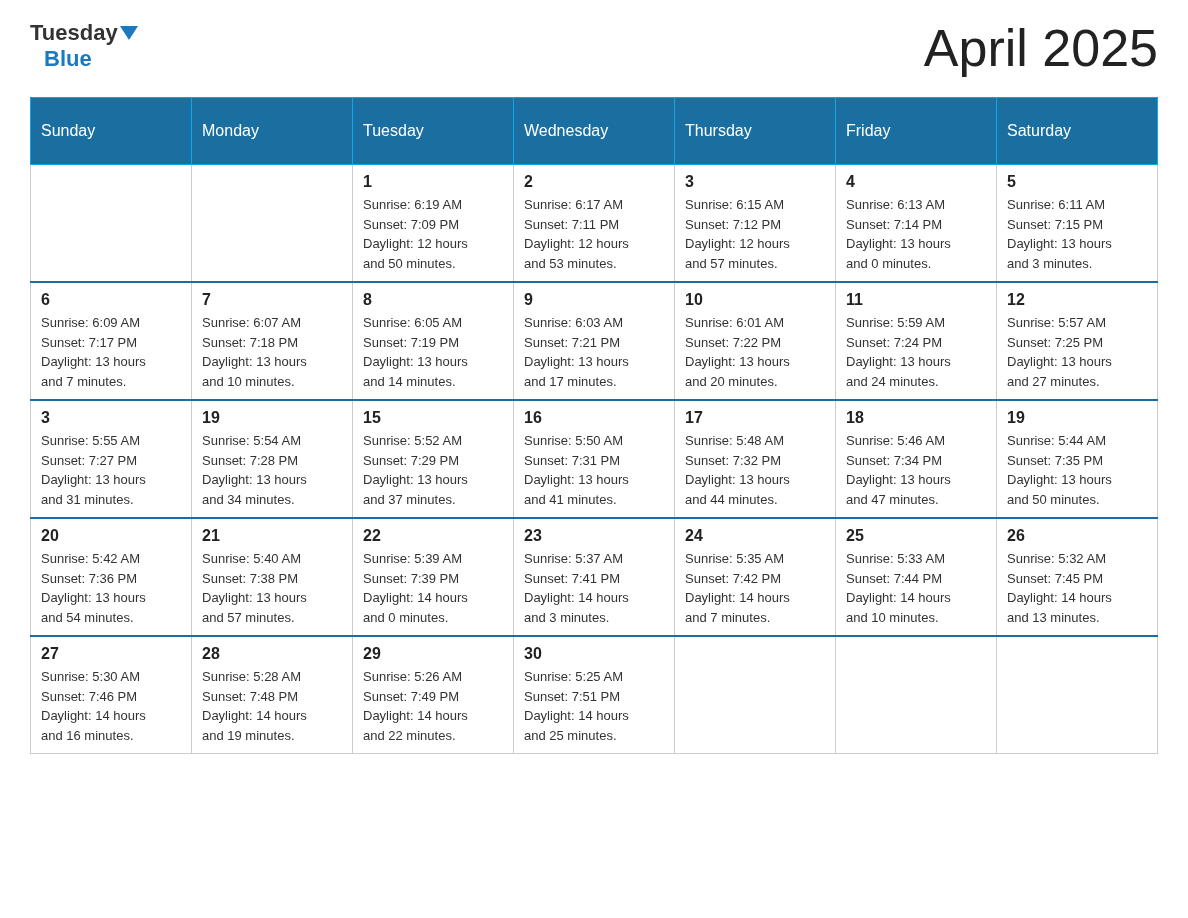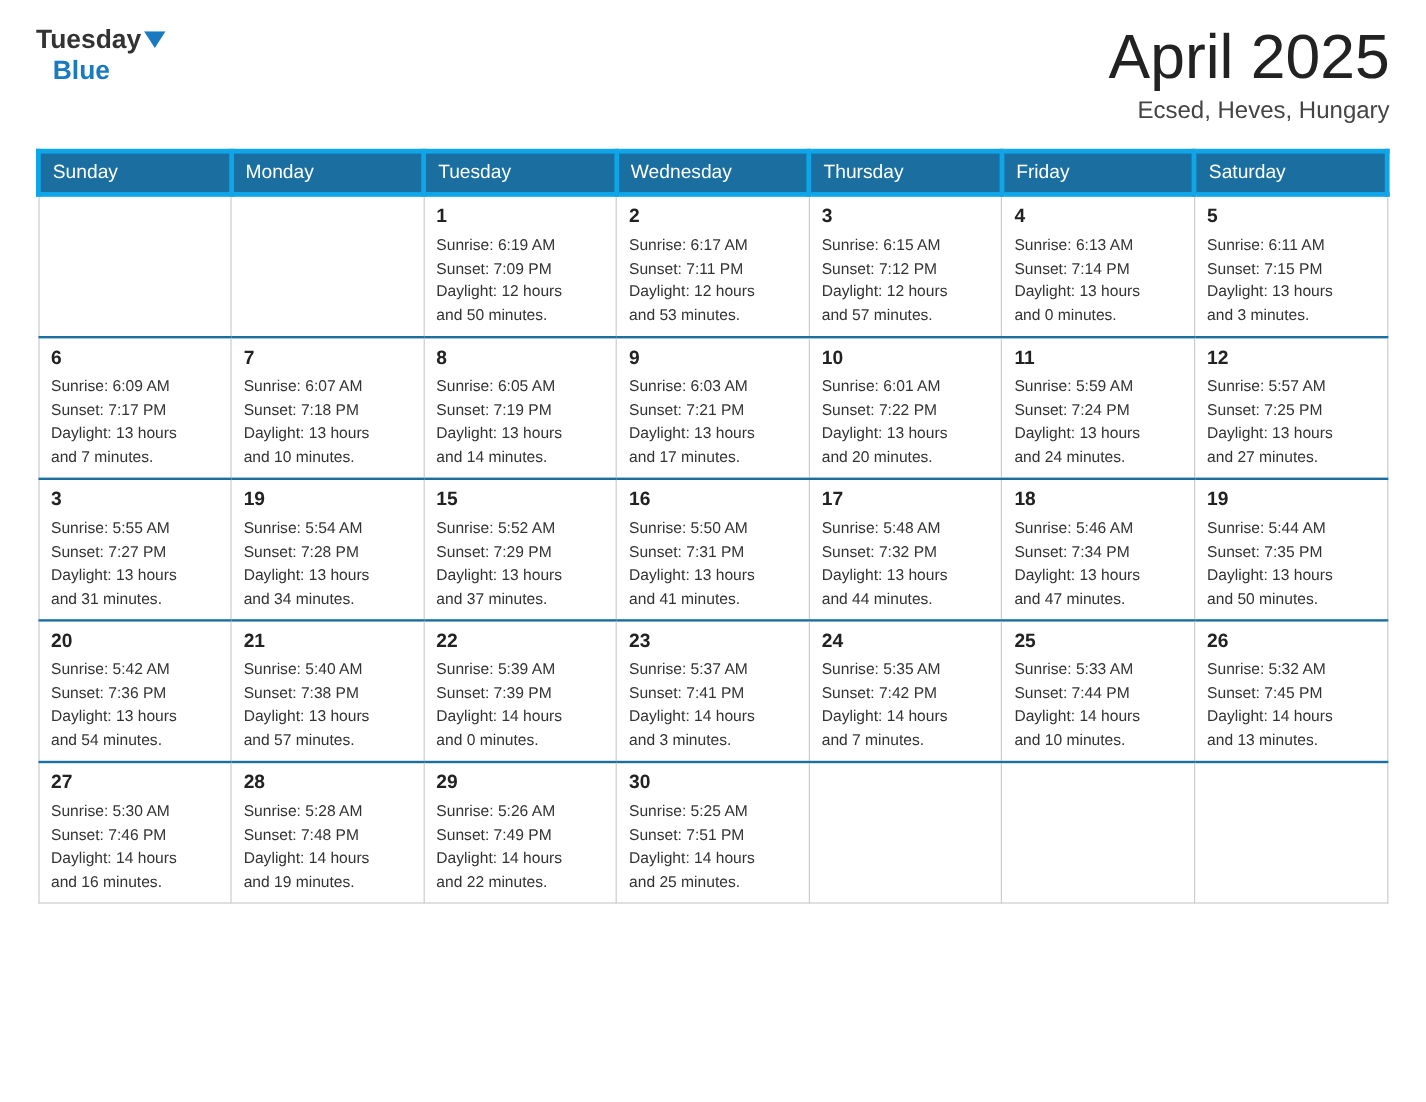--- a/index.html
+++ b/index.html
@@ -46,24 +46,24 @@
     }
     .calendar {
       width: 100%;
       border-collapse: collapse;
       border: 1px solid #999;
     }
     .calendar th {
       background-color: #1a6fa0;
       color: #ffffff;
       text-align: left;
-      padding: 7px 10px;
+      padding: 24px 10px;
       font-size: 16px;
       font-weight: normal;
-      border: 4px solid #0ea5e9;
+      border: 1px solid #0ea5e9;
     }
     .calendar td {
       vertical-align: top;
       padding: 8px 10px;
       border: 1px solid #ccc;
       width: 14.28%;
       min-height: 110px;
       height: 110px;
     }
     .day-number {
@@ -100,21 +100,20 @@
           <polygon points="0,0 18,0 9,14" fill="#1a7abf"></polygon>
         </svg>
       </span>
     </div>
     <div class="logo-line2">
       <span style="font-size:22px;font-weight:bold;color:#1a7abf;margin-left:10px;">Blue</span>
     </div>
   </div>
   <div class="title-section">
     <div class="month-year">April 2025</div>
-    <div class="location">Ecsed, Heves, Hungary</div>
   </div>
 </div>
 
 <table class="calendar">
   <thead>
     <tr>
     <th>Sunday</th>
         <th>Monday</th>
         <th>Tuesday</th>
         <th>Wednesday</th>

